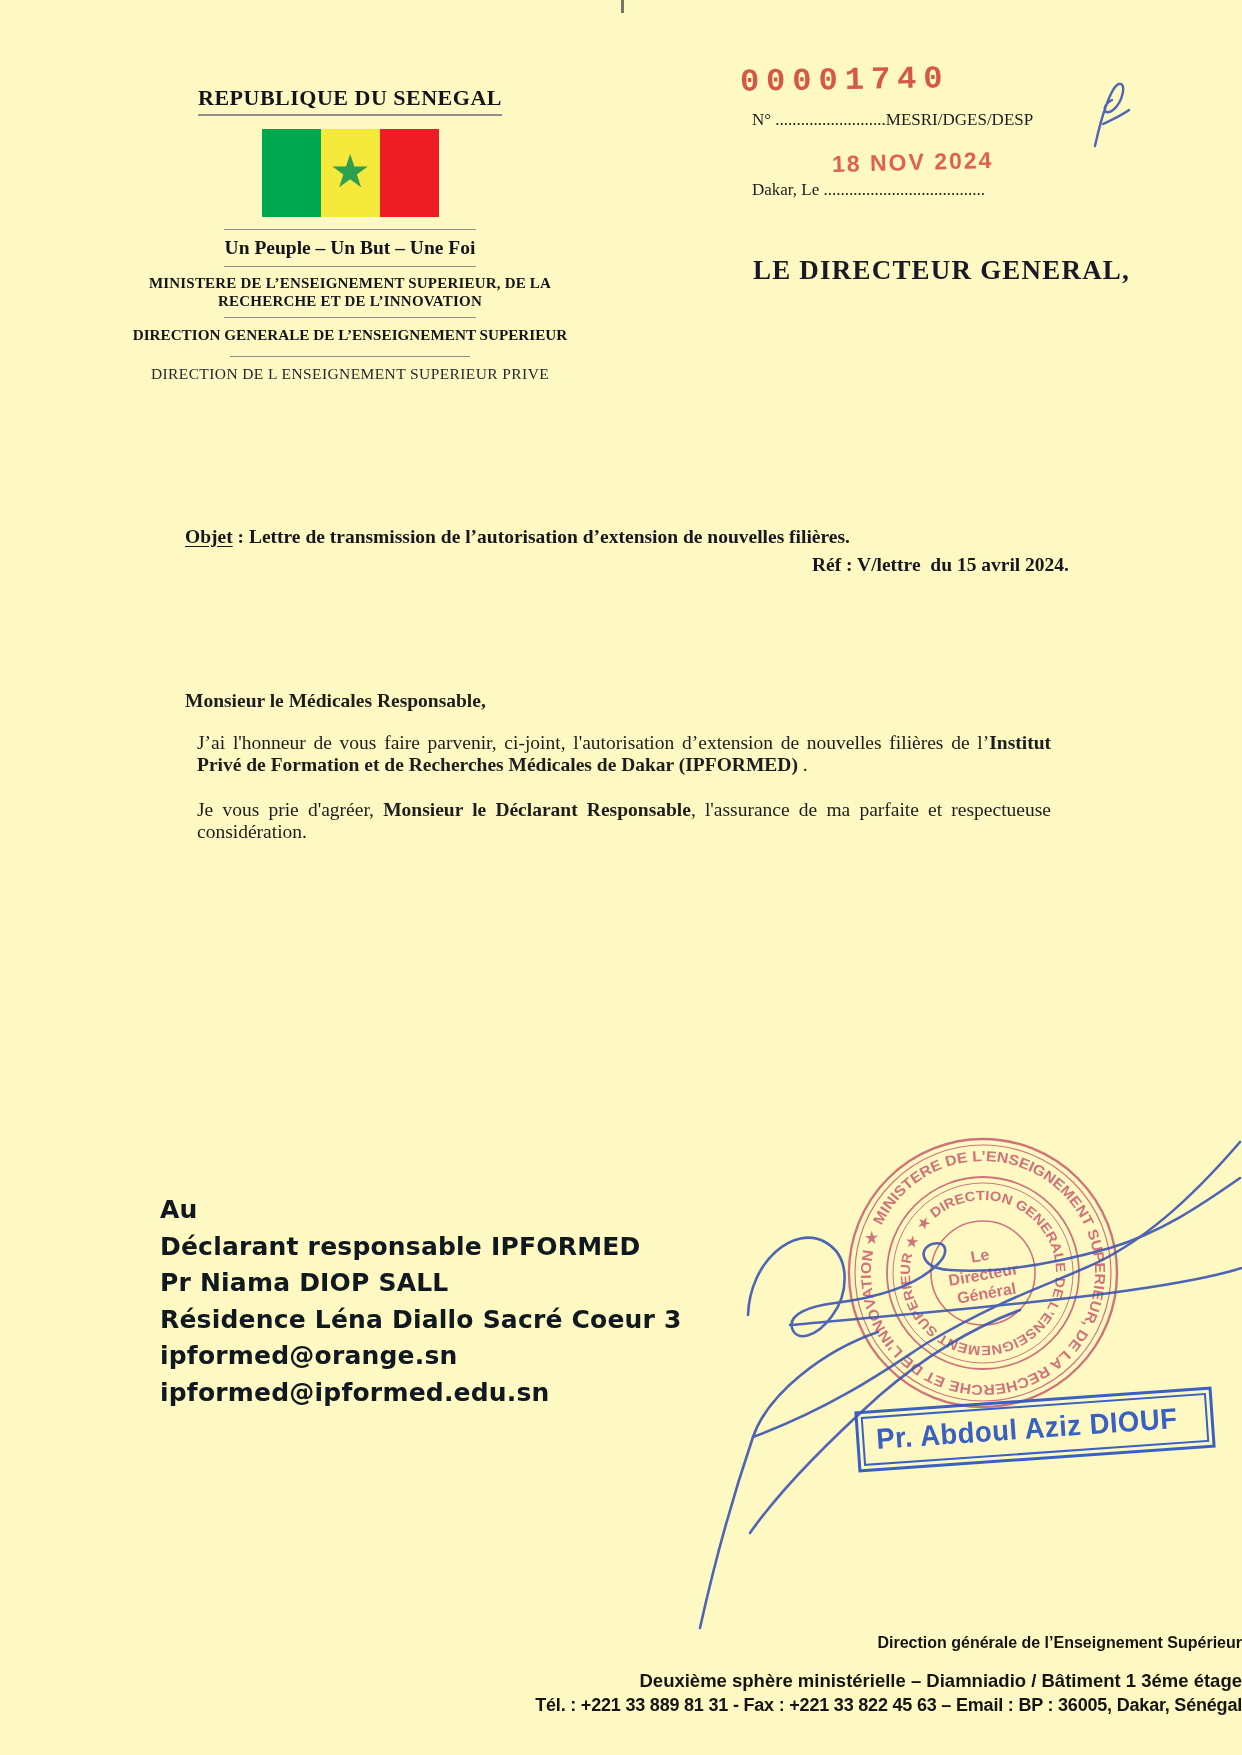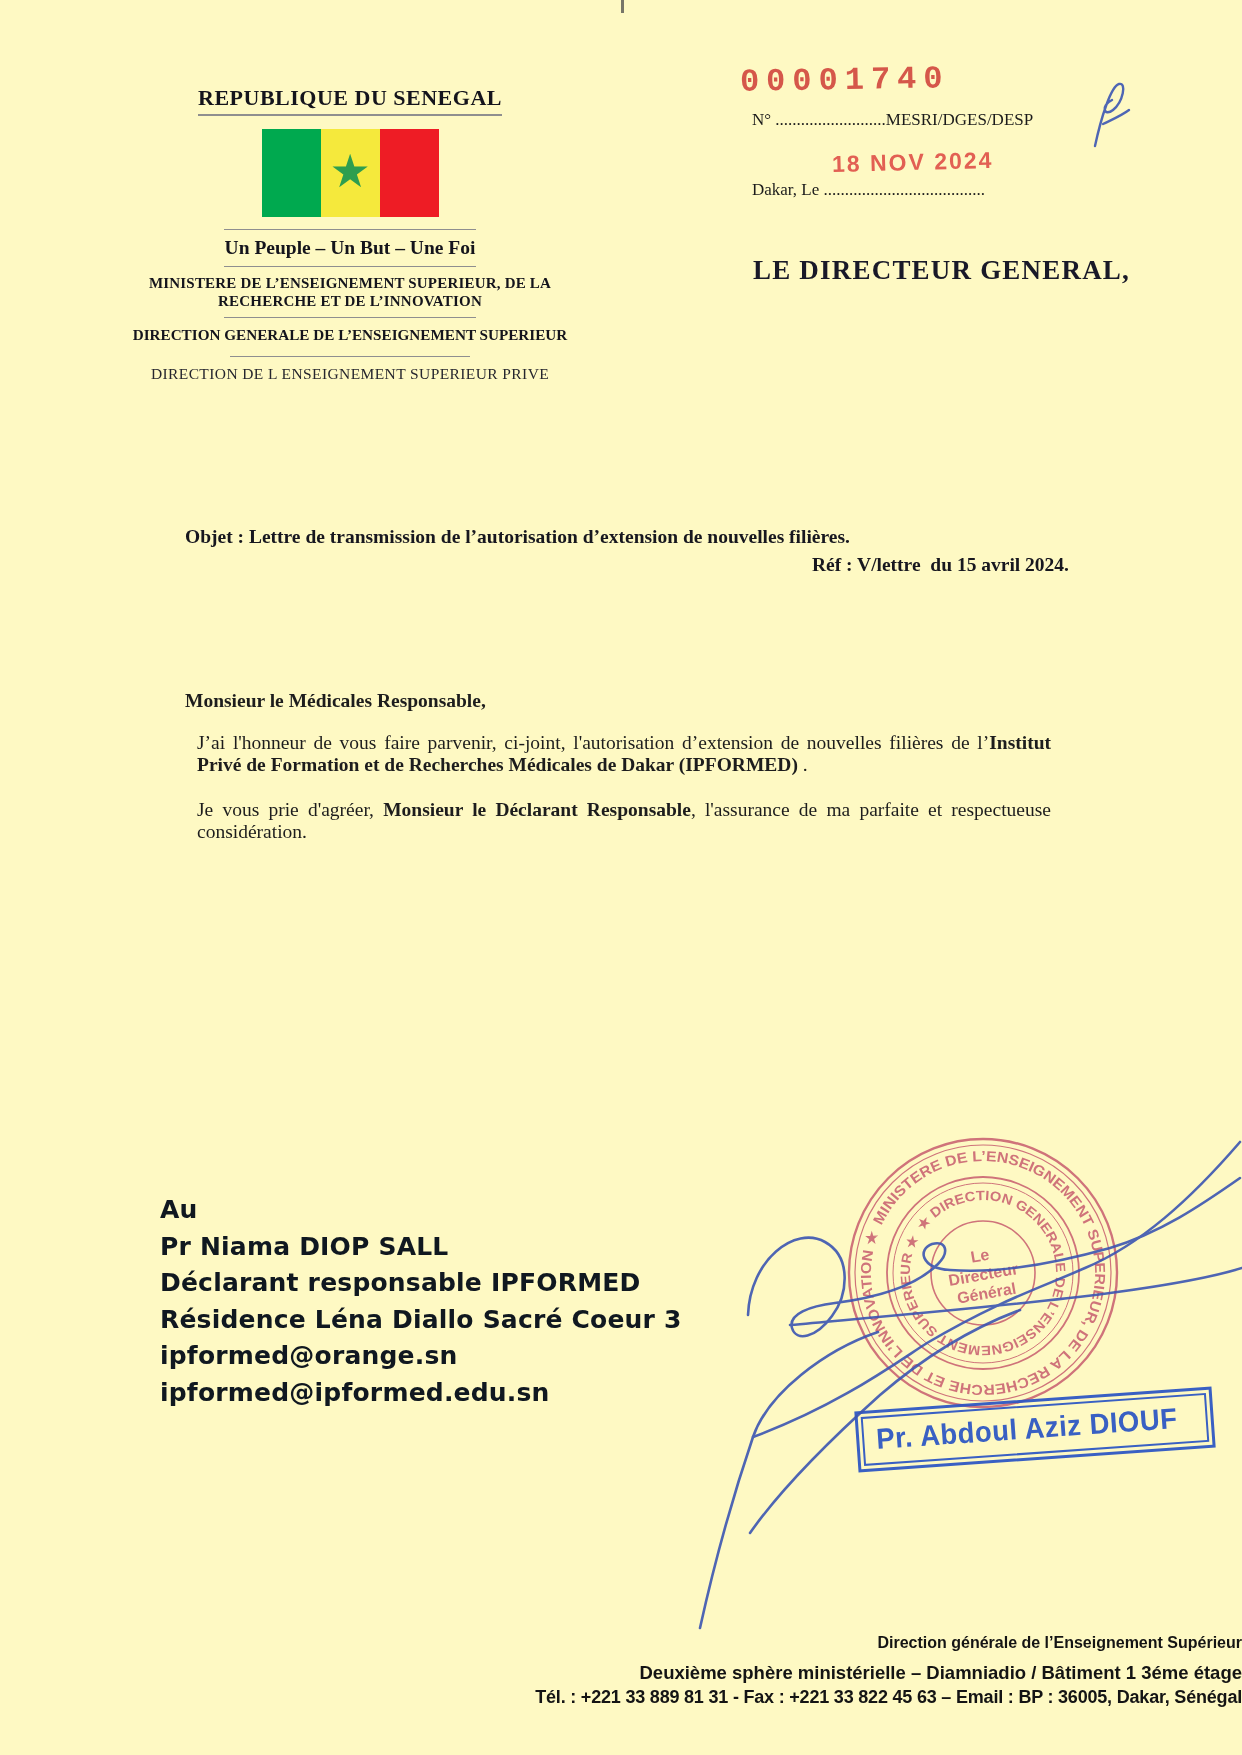--- a/index.html
+++ b/index.html
@@ -32,21 +32,21 @@
   .num-line{left:752px;top:110px;font-size:17px;color:#1b1b1b;}
   .dakar-line{left:752px;top:180px;font-size:17px;color:#1b1b1b;}
   .date-stamp{left:832px;top:149px;font-family:"Liberation Sans",sans-serif;font-weight:bold;
     font-size:23px;letter-spacing:2px;color:#e0544a;transform:rotate(-1.5deg);opacity:.92;}
   .director-title{left:753px;top:255px;font-weight:bold;font-size:27px;letter-spacing:1.2px;
     color:#191928;}
   .paraph{left:1073px;top:76px;}
   
   .objet{left:185px;top:523px;width:884px;font-weight:bold;font-size:19.5px;line-height:28px;
     color:#17171f;}
-  .objet .lbl{text-underline-offset:3px;}
+  .objet .lbl{text-decoration:underline;text-underline-offset:3px;}
   .ref-line{white-space:pre-wrap;text-align:right;}
   
   .letter-body{left:185px;top:690px;width:878px;font-size:19.5px;color:#1d1d1d;}
   .salutation{font-weight:bold;}
   .letter-body p{margin:12px;text-align:justify;line-height:22px;}
   .p1{margin-top:20px !important;}
   .p2{margin-top:23px !important;}
   .b{font-weight:bold;}
   
   .recipient{left:160px;top:1192px;font-family:"DejaVu Sans",sans-serif;font-weight:700;
@@ -57,21 +57,21 @@
   .name-stamp{left:856px;top:1399px;transform:rotate(-4deg);border:3.5px solid #2b55c4;
     padding:3px;opacity:.93;background:rgba(255,255,255,0);}
   .name-stamp .inner{border:2.5px solid #2b55c4;padding:5px 12px 7px 12px;}
   .name-stamp .txt{font-family:"Liberation Sans",sans-serif;font-weight:bold;font-size:29px;
     color:#2b55c4;letter-spacing:.5px;display:inline-block;transform:scaleX(.95);
     transform-origin:left center;white-space:nowrap;}
   
   .footer{left:0;top:1634px;width:1242px;text-align:right;
     font-family:"Liberation Sans",sans-serif;font-weight:bold;color:#141414;}
   .footer .f1{font-size:16px;}
-  .footer .f2{font-size:18.5px;margin-top:10px;}
+  .footer .f2{font-size:18.5px;margin-top:18px;}
   .footer .f3{font-size:18px;margin-top:3px;letter-spacing:-0.2px;}
 </style>
 </head>
 <body>
 
 <div class="page">
 
   <div class="abs scan-tick"></div>
 
   <div class="abs hdr">
@@ -112,22 +112,22 @@
   </div>
 
   <div class="abs letter-body">
     <div class="salutation">Monsieur le Médicales Responsable,</div>
     <p class="p1"><span>J’ai l'honneur de vous faire parvenir, ci-joint, l'autorisation d’extension de nouvelles filières de l’</span><span class="b">Institut Privé de Formation et de Recherches Médicales de Dakar (IPFORMED)</span><span> .</span></p>
     <p class="p2"><span>Je vous prie d'agréer, </span><span class="b">Monsieur le Déclarant Responsable</span><span>, l'assurance de ma parfaite et respectueuse considération.</span></p>
   </div>
 
   <div class="abs recipient">
     <div>Au</div>
+    <div>Déclarant responsable IPFORMED</div>
     <div>Pr Niama DIOP SALL</div>
-    <div>Déclarant responsable IPFORMED</div>
     <div>Résidence Léna Diallo Sacré Coeur 3</div>
     <div>ipformed@orange.sn</div>
     <div>ipformed@ipformed.edu.sn</div>
   </div>
 
   <svg class="abs round-stamp" width="280" height="280" viewBox="0 0 280 280">
     <defs>
       <path id="outerRing" d="M 28 140 A 112 112 0 1 1 252 140 A 112 112 0 1 1 28 140"></path>
       <path id="innerRing" d="M 67 140 A 73 73 0 1 1 213 140 A 73 73 0 1 1 67 140"></path>
     </defs>

